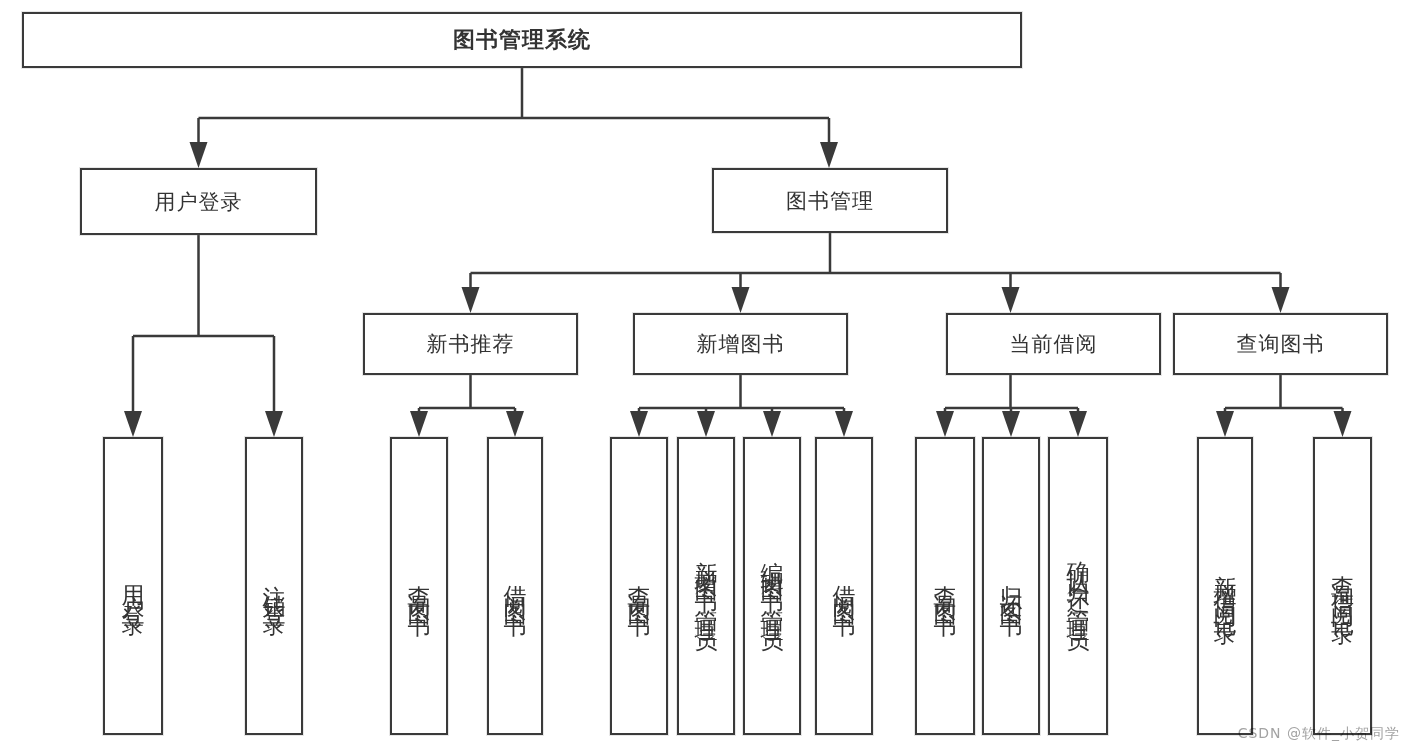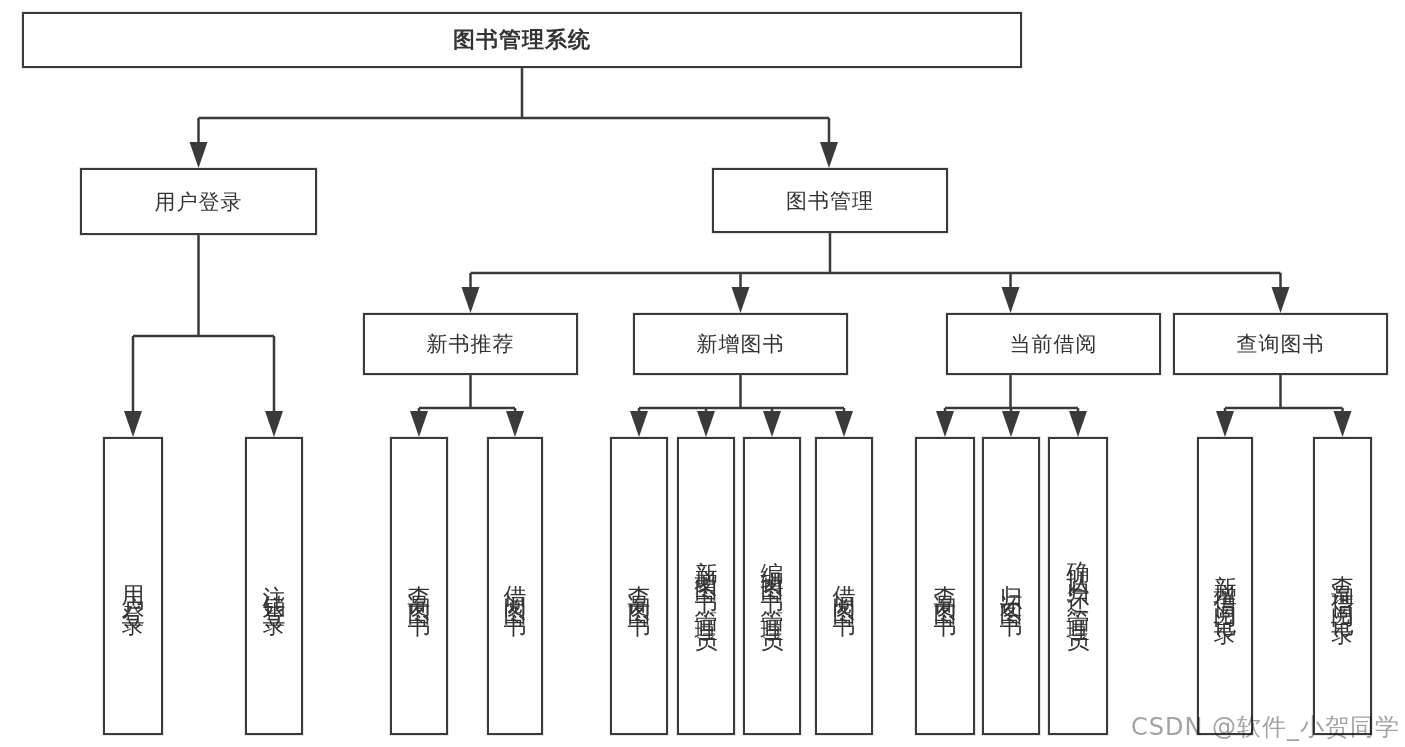--- a/index.html
+++ b/index.html
@@ -50,21 +50,21 @@
     font-size: 23px;
     letter-spacing: 0.42em;
     line-height: 1;
     white-space: nowrap;
   }
 
   .watermark {
     position: absolute;
     right: 5px;
     bottom: 4px;
-    font-size: 24px;
+    font-size: 14px;
     letter-spacing: 1px;
     color: var(--watermark);
     mix-blend-mode: multiply;
     z-index: 10;
     white-space: nowrap;
   }
 </style>
 </head>
 <body>
 

